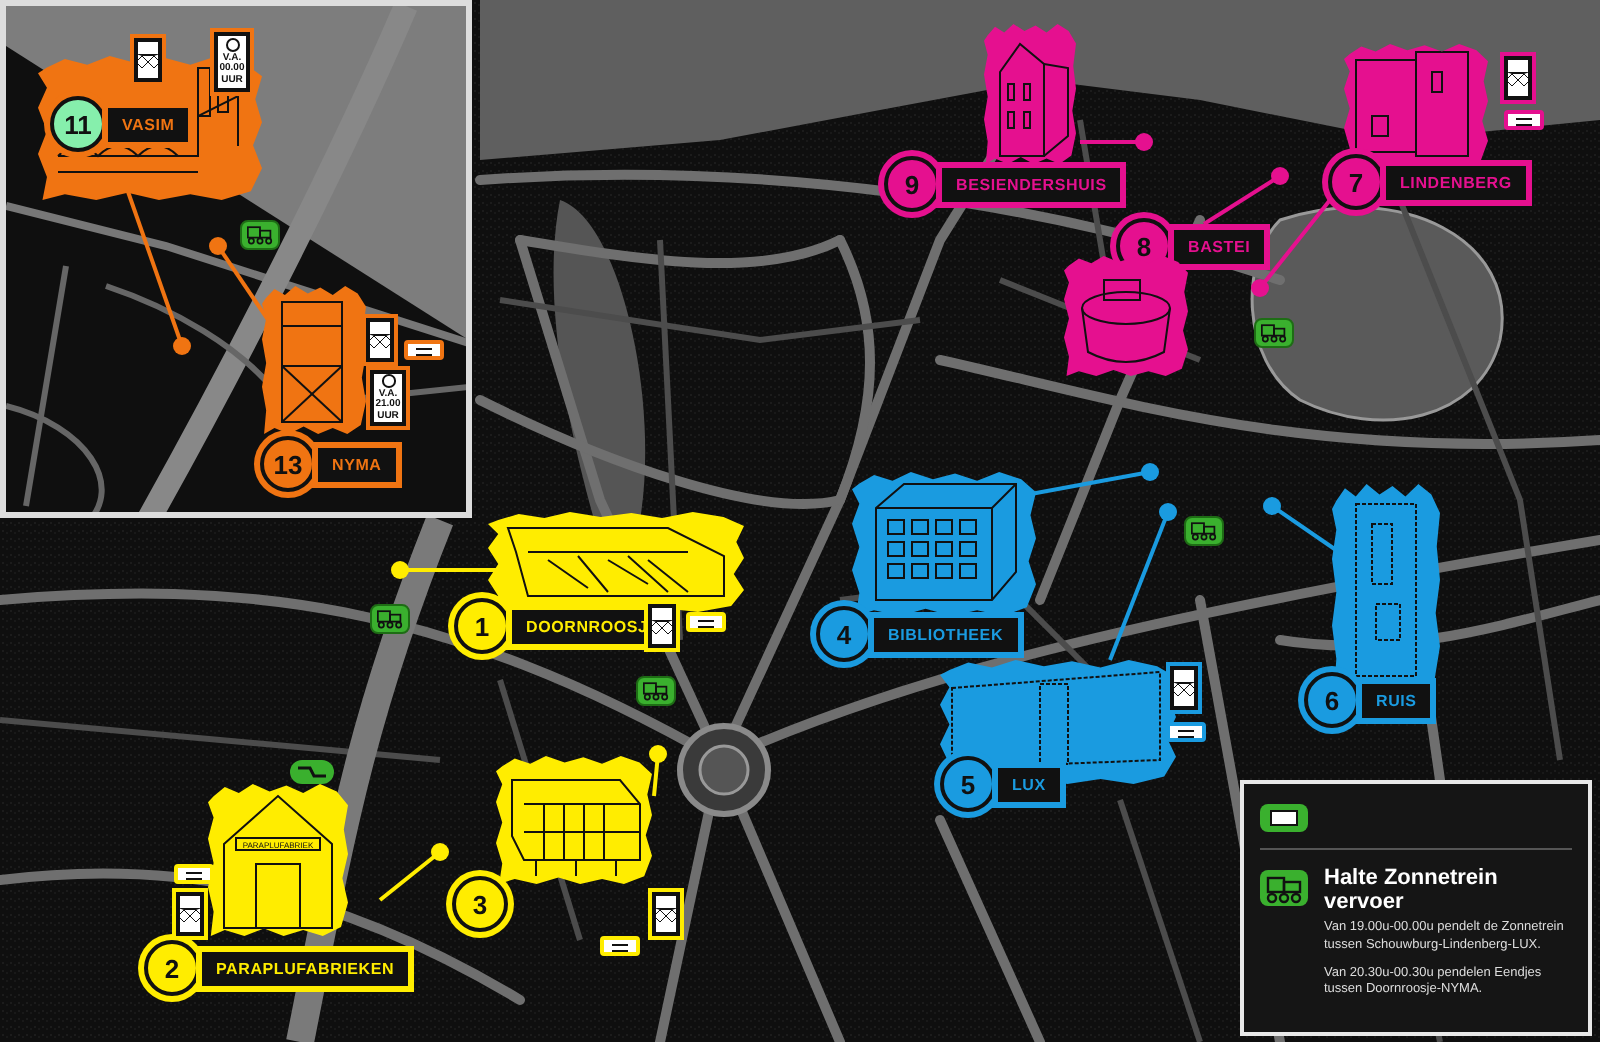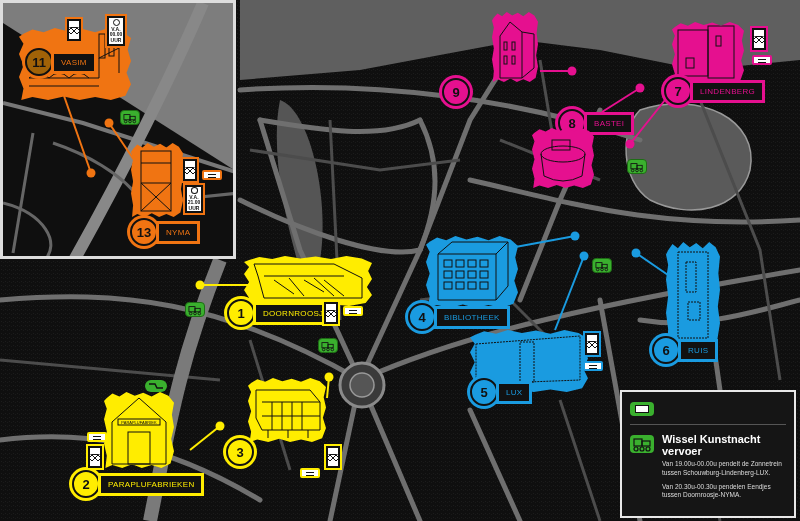--- a/index.html
+++ b/index.html
@@ -2,21 +2,21 @@
 <html><head>
 <meta charset="utf-8">
 <style>
   *{box-sizing:border-box;margin:0;padding:0}
   html,body{width:800px;height:521px;overflow:hidden;background:#111}
   body{font-family:"Liberation Sans",sans-serif;position:relative}
   #map{position:absolute;left:0;top:0;width:800px;height:521px;background:#0e0e0e;overflow:hidden}
   svg.base{position:absolute;left:0;top:0}
   .badge{position:absolute;display:flex;align-items:center;cursor:pointer}
   .num{width:28px;height:28px;border-radius:50%;border:2.5px solid #111;display:flex;align-items:center;justify-content:center;font-weight:bold;font-size:13px;color:#111;box-shadow:0 0 0 3px var(--c)}
-  .lbl{background:#111;color:var(--c);font-weight:normal;font-size:8px;letter-spacing:.3px;padding:4px 7px;margin-left:-2px;border:3px solid var(--c);text-transform:uppercase;white-space:nowrap}
+  .lbl{background:#111;color:var(--c);font-weight:bold;font-size:8px;letter-spacing:.3px;padding:4px 7px;margin-left:-2px;border:3px solid var(--c);text-transform:uppercase;white-space:nowrap}
   .bld{position:absolute;background:var(--c);clip-path:polygon(4% 8%,12% 2%,22% 6%,32% 0,44% 5%,56% 1%,68% 6%,80% 0,92% 5%,100% 14%,97% 30%,100% 46%,96% 62%,100% 78%,95% 94%,82% 100%,68% 96%,54% 100%,40% 95%,26% 100%,12% 96%,2% 100%,4% 84%,0 68%,4% 52%,0 36%,4% 22%,0 12%)}
   .bld svg{width:100%;height:100%}
   .tag{position:absolute;background:#fff;border:2px solid #111;outline:2px solid var(--c);display:flex;flex-direction:column;align-items:center;justify-content:center;color:#111;font-size:5px;font-weight:bold;line-height:1.1;text-align:center}
   .tix{position:absolute;width:20px;height:10px;background:#fff;border:2px solid var(--c);border-radius:2px}
   .tix:after{content:"";position:absolute;left:4px;right:4px;top:2px;height:2px;border-top:1px solid #111;border-bottom:1px solid #111}
   .train{position:absolute;width:20px;height:15px;background:#3ab02e;border-radius:4px;border:1px solid #1e6d15}
   .train svg{width:100%;height:100%}
   #inset{position:absolute;left:0;top:0;width:236px;height:259px;background:#7d7d7d;border:3px solid #ddd;overflow:hidden}
   #legend{position:absolute;left:620px;top:390px;width:176px;height:128px;background:#151515;border:2px solid #e8e8e8;color:#fff;padding:8px 8px}
   .leg-row{display:flex;gap:8px}
@@ -130,21 +130,21 @@
         <g fill="none" stroke="#111" stroke-width="1">
           <path d="M10,50 L80,50 L80,30 L100,20 L100,45"></path>
           <path d="M10,50 Q20,40 30,50 Q40,40 50,50 Q60,40 70,50"></path>
           <rect x="80" y="6" width="6" height="24"></rect>
             <rect x="90" y="8" width="5" height="20"></rect>
           <line x1="10" y1="58" x2="80" y2="58"></line>
         </g>
       </svg>
     </div>
     <div class="badge" style="--c:#f07412;left:22px;top:45px">
-      <div class="num" style="background:#a16207">11</div>
+      <div class="num" style="background:#86efac">11</div>
       <div class="lbl" style="border-color:#f07412;color:#f07412">VASIM</div>
     </div>
     <div class="tag glass" style="--c:#f07412;left:64px;top:16px;width:14px;height:22px"></div>
     <div class="tag" style="--c:#f07412;left:104px;top:13px;width:18px;height:30px">
       <span style="width:7px;height:7px;border:1px solid #111;border-radius:50%;margin-bottom:1px"></span>
       <span>V.A.</span>
       <span>00.00</span>
       <span>UUR</span>
     </div>
 
@@ -192,20 +192,21 @@
           <path d="M30,66 L42,56 L42,22 L30,20"></path>
           <rect x="12" y="30" width="3" height="8"></rect>
           <rect x="20" y="30" width="3" height="8"></rect>
           <rect x="12" y="44" width="3" height="8"></rect>
           <rect x="20" y="44" width="3" height="8"></rect>
         </g>
       </svg>
   </div>
   <div class="badge" style="--c:#e5108f;left:442px;top:78px">
     <div class="num" style="background:#e5108f">9</div>
+    <div class="lbl" style="border-color:#e5108f;color:#e5108f">BESIENDERSHUIS</div>
   </div>
 
   <div class="badge" style="--c:#e5108f;left:558px;top:109px">
     <div class="num" style="background:#e5108f">8</div>
     <div class="lbl" style="border-color:#e5108f;color:#e5108f">BASTEI</div>
   </div>
   <div class="bld" style="--c:#e5108f;left:532px;top:128px;width:62px;height:60px">
     <svg viewBox="0 0 62 60">
         <g fill="none" stroke="#111" stroke-width="1">
           <ellipse cx="31" cy="26" rx="22" ry="8"></ellipse>
@@ -403,19 +404,19 @@
             <g fill="none" stroke="#111" stroke-width="1.2">
               <rect x="4" y="4" width="8" height="7"></rect>
               <rect x="12" y="6" width="8" height="5"></rect>
               <circle cx="6" cy="14" r="2"></circle>
               <circle cx="12" cy="14" r="2"></circle>
               <circle cx="18" cy="14" r="2"></circle>
             </g>
           </svg>
       </div>
       <div>
-        <div class="leg-title">Wissel Kunstnacht vervoer</div>
+        <div class="leg-title">Halte Zonnetrein vervoer</div>
         <div class="leg-txt">Van 19.00u-00.00u pendelt de Zonnetrein tussen Schouwburg-Lindenberg-LUX.</div>
         <div class="leg-txt" style="margin-top:5px">Van 20.30u-00.30u pendelen Eendjes tussen Doornroosje-NYMA.</div>
       </div>
     </div>
   </div>
 </div>
 
 </body></html>

